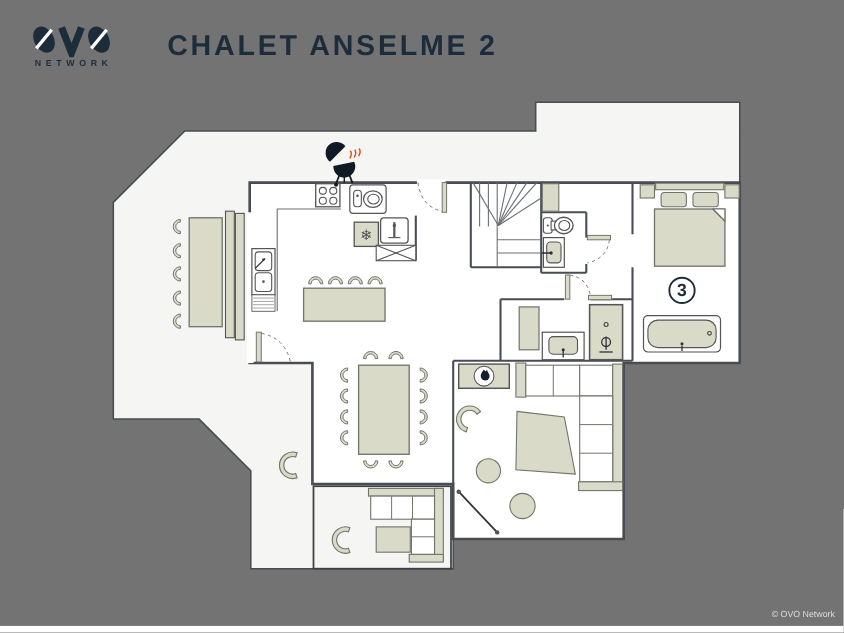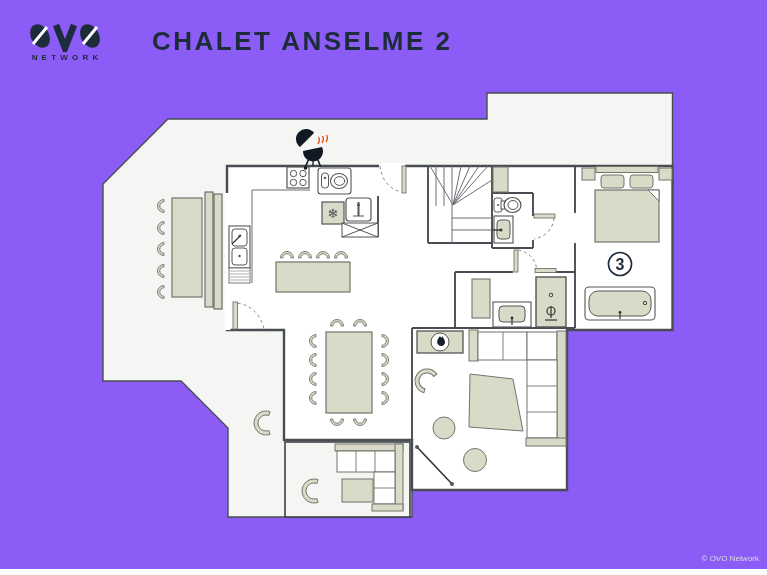--- a/index.html
+++ b/index.html
@@ -1,16 +1,16 @@
 <!DOCTYPE html>
 <html><head>
 <meta charset="utf-8">
 <style>
   html,body{margin:0;padding:0;background:#fff;}
-  .page{position:relative;width:767px;height:569px;background:#8b5cf6;overflow:hidden;
+  .page{position:relative;width:767px;height:569px;background:#737373;overflow:hidden;
         font-family:"Liberation Sans",sans-serif;}
   .logo-wrap{position:absolute;left:30px;top:20px;width:74px;}
   .logo-sub{font-size:8px;font-weight:bold;letter-spacing:4.2px;color:#1d2c3b;
             margin-top:1px;text-align:center;white-space:nowrap;}
   .title{position:absolute;left:152px;top:26px;font-size:26px;font-weight:bold;
          letter-spacing:2.5px;color:#1d2c3b;white-space:nowrap;}
   .plan-svg{position:absolute;left:0;top:0;}
   .watermark{position:absolute;right:8px;bottom:6px;font-size:8px;color:#dcdcdc;text-align:right;}
   svg{display:block;}
 </style>

